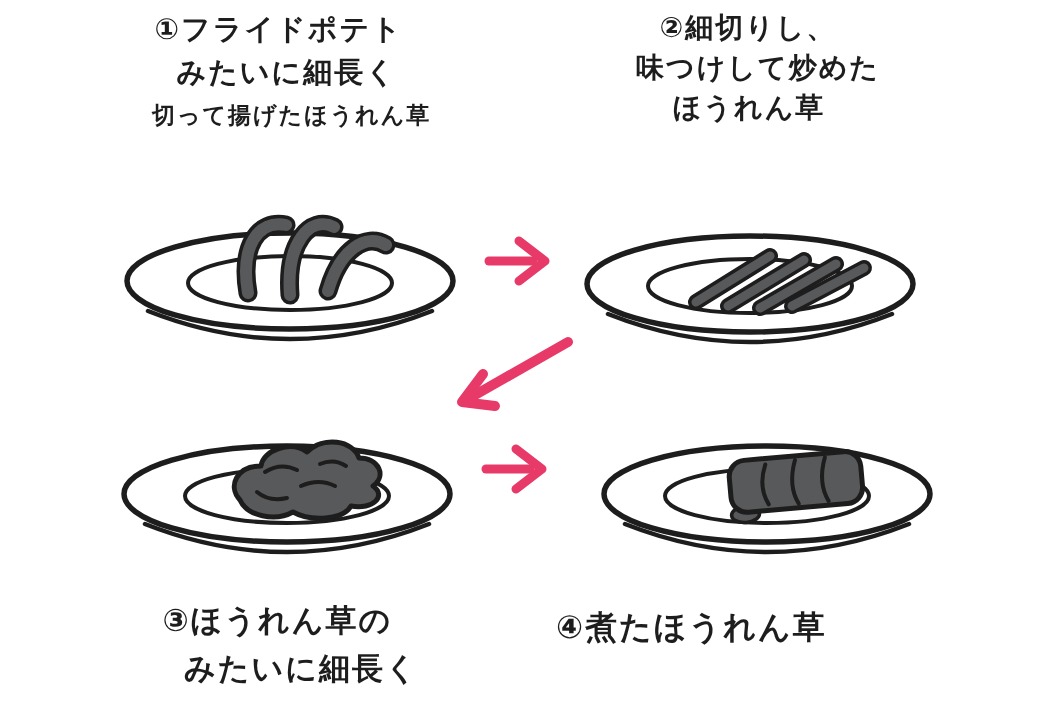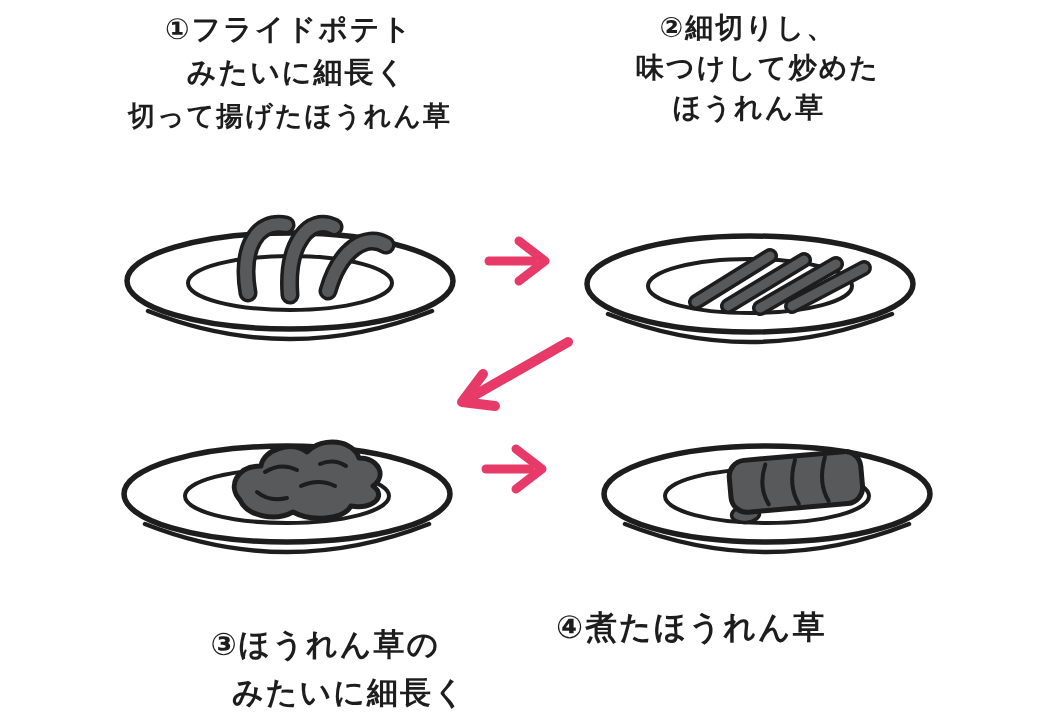--- a/index.html
+++ b/index.html
@@ -9,28 +9,28 @@
     background: #ffffff;
     overflow: hidden;
     font-family: "DejaVu Sans", sans-serif;
     color: #1d1d1d;
   }
   .step-label { position: absolute; font-weight: 600; text-align: center; }
   .step-label .line { white-space: nowrap; letter-spacing: 2px; }
 
   #label-1 { left: 126px; top: 8px;  font-size: 29px; line-height: 43px; }
   #label-1 .line:nth-child(2) { margin-left: 16px; }
-  #label-1 .line:nth-child(3) { margin-left: 2px; font-size: 27px; }
+  #label-1 .line:nth-child(3) { margin-left: 26px; font-size: 23px; }
 
   #label-2 { left: 616px; top: 8px;  font-size: 28px; line-height: 40px; }
   #label-2 .line:nth-child(2) { margin-left: 20px; }
   #label-2 .line:nth-child(3) { margin-left: 2px; }
   #label-2 .line:nth-child(4) { margin-left: 79px; }
 
-  #label-3 { left: 136px; top: 620px; font-size: 31px; line-height: 48px; margin-left: 48px; }
+  #label-3 { left: 136px; top: 596px; font-size: 31px; line-height: 48px; }
   #label-3 .line:nth-child(2) { margin-left: 48px; }
 
   #label-4 { left: 556px; top: 606px; font-size: 32px; }
 
   .drawing { position: absolute; }
   #plate-1 { left: 118px; top: 185px; }
   #plate-2 { left: 578px; top: 218px; }
   #plate-3 { left: 115px; top: 428px; }
   #plate-4 { left: 595px; top: 428px; }
 

